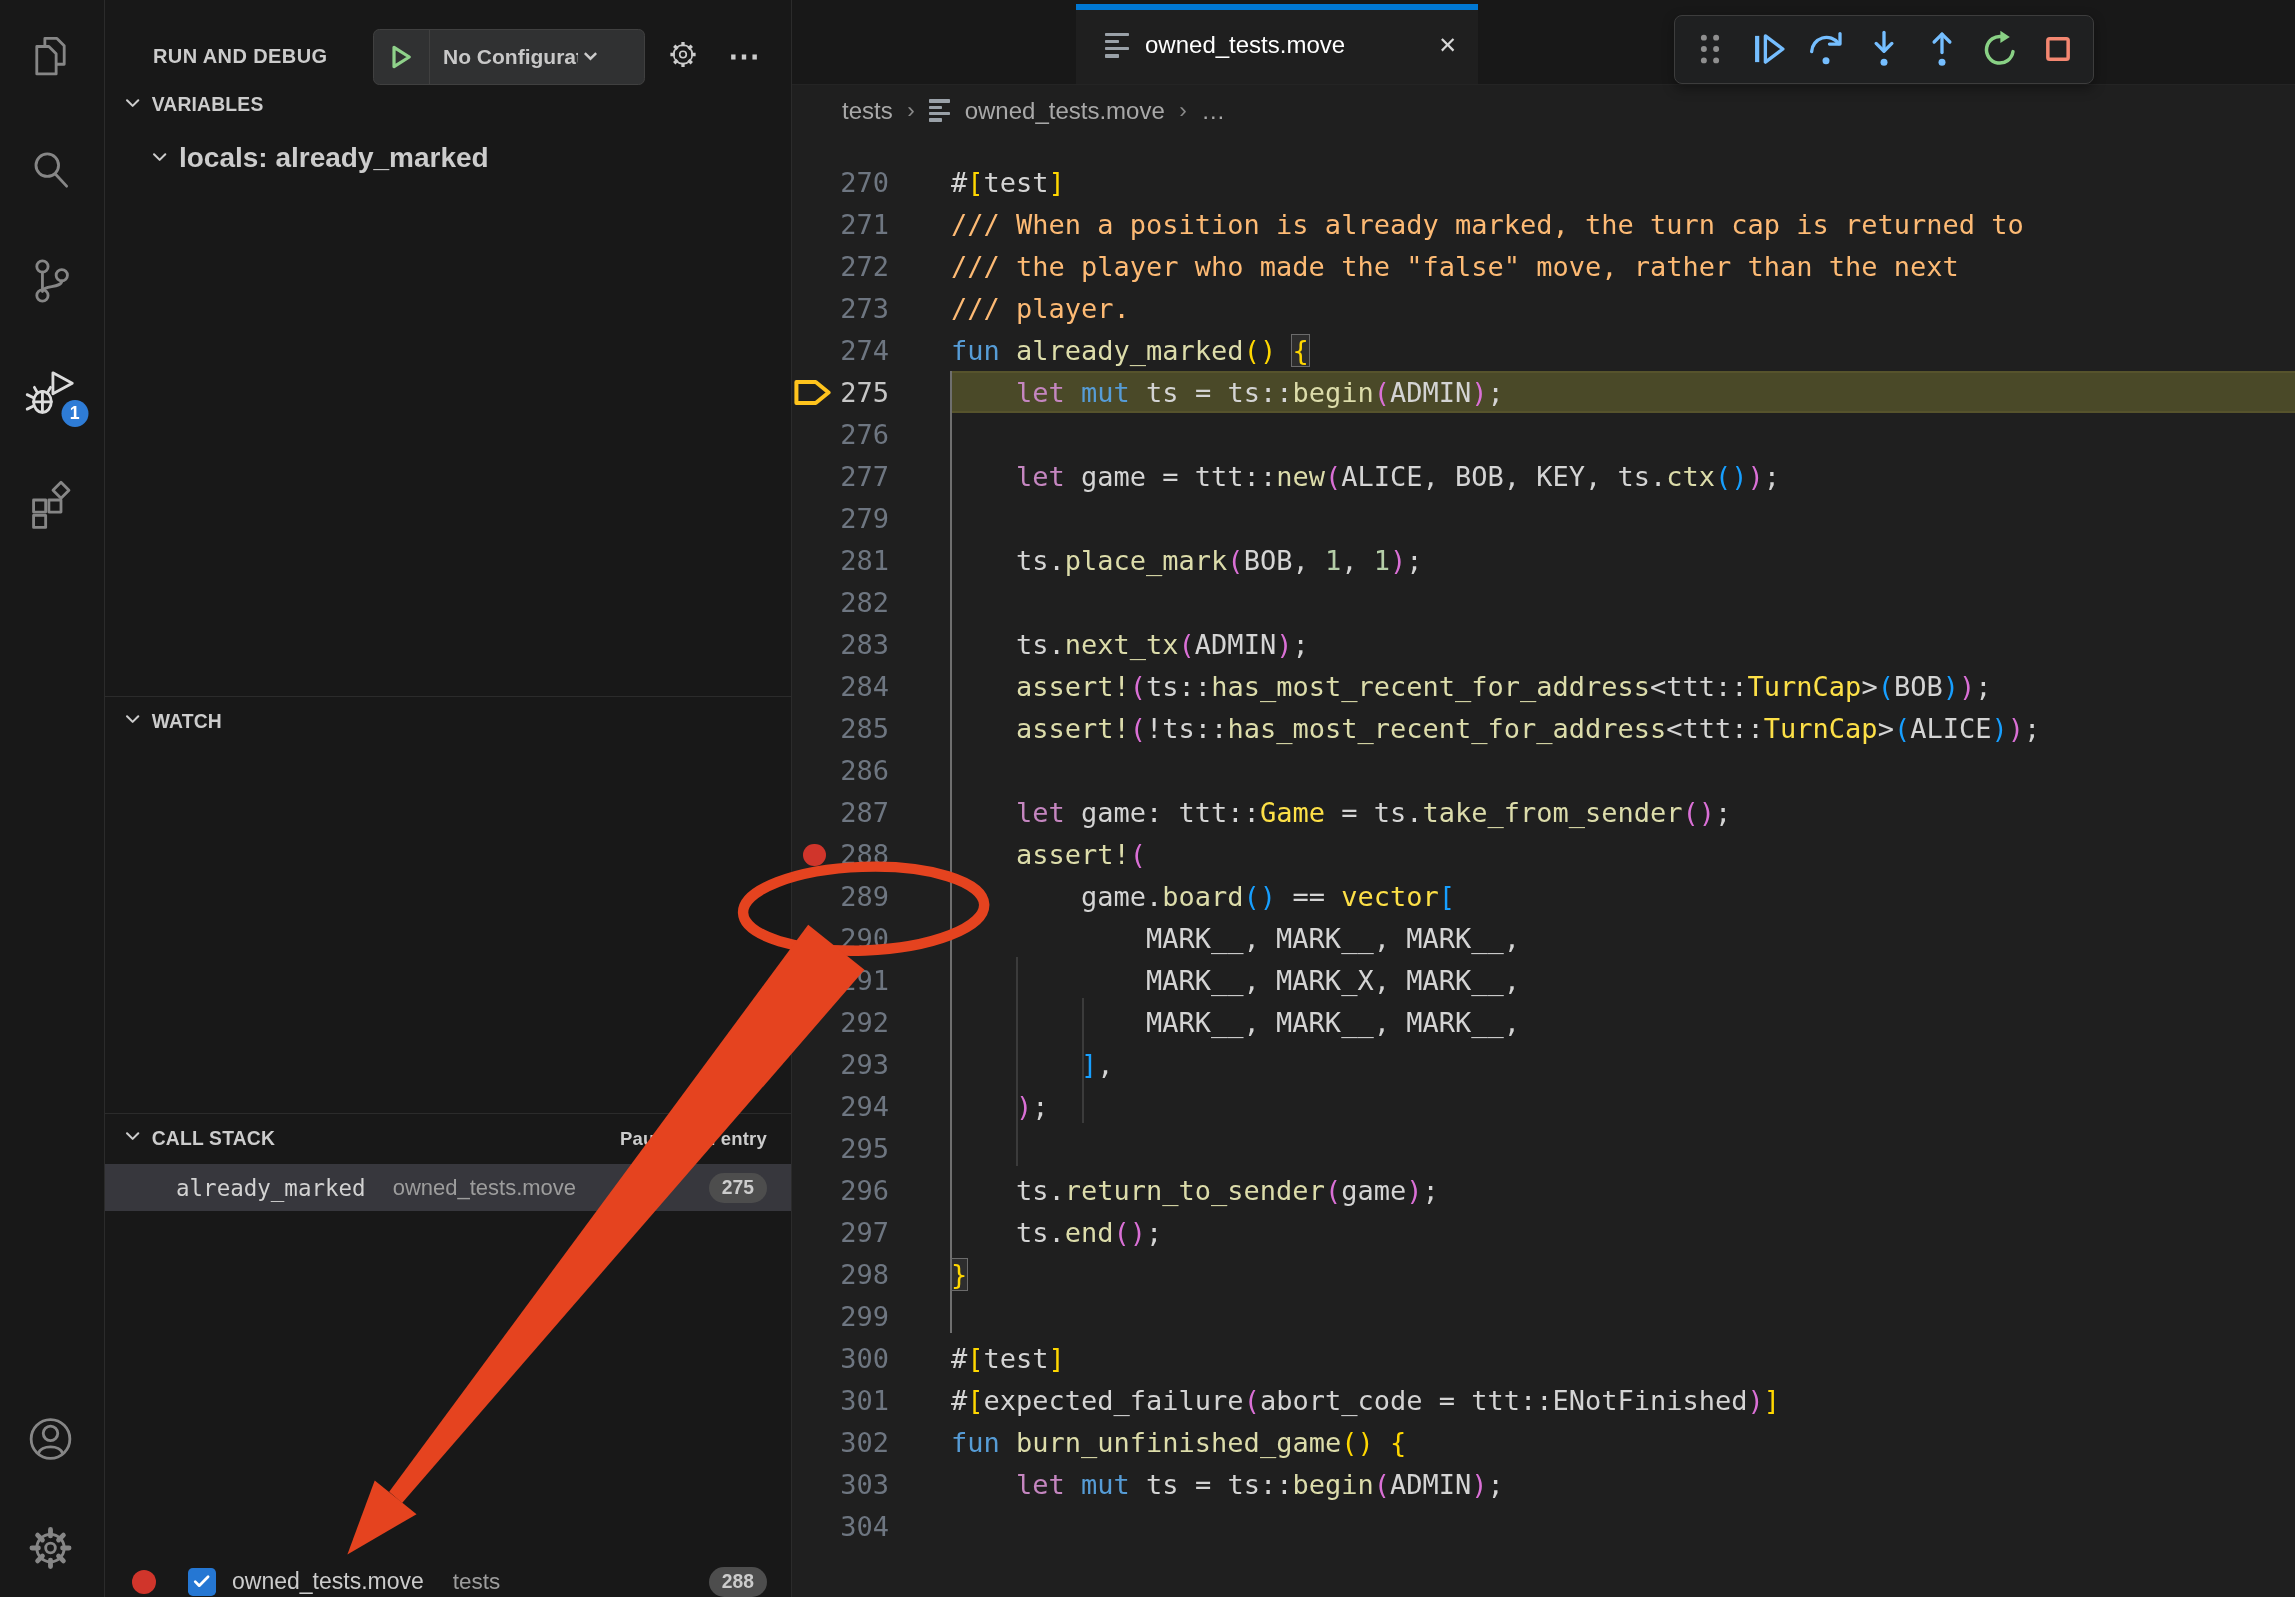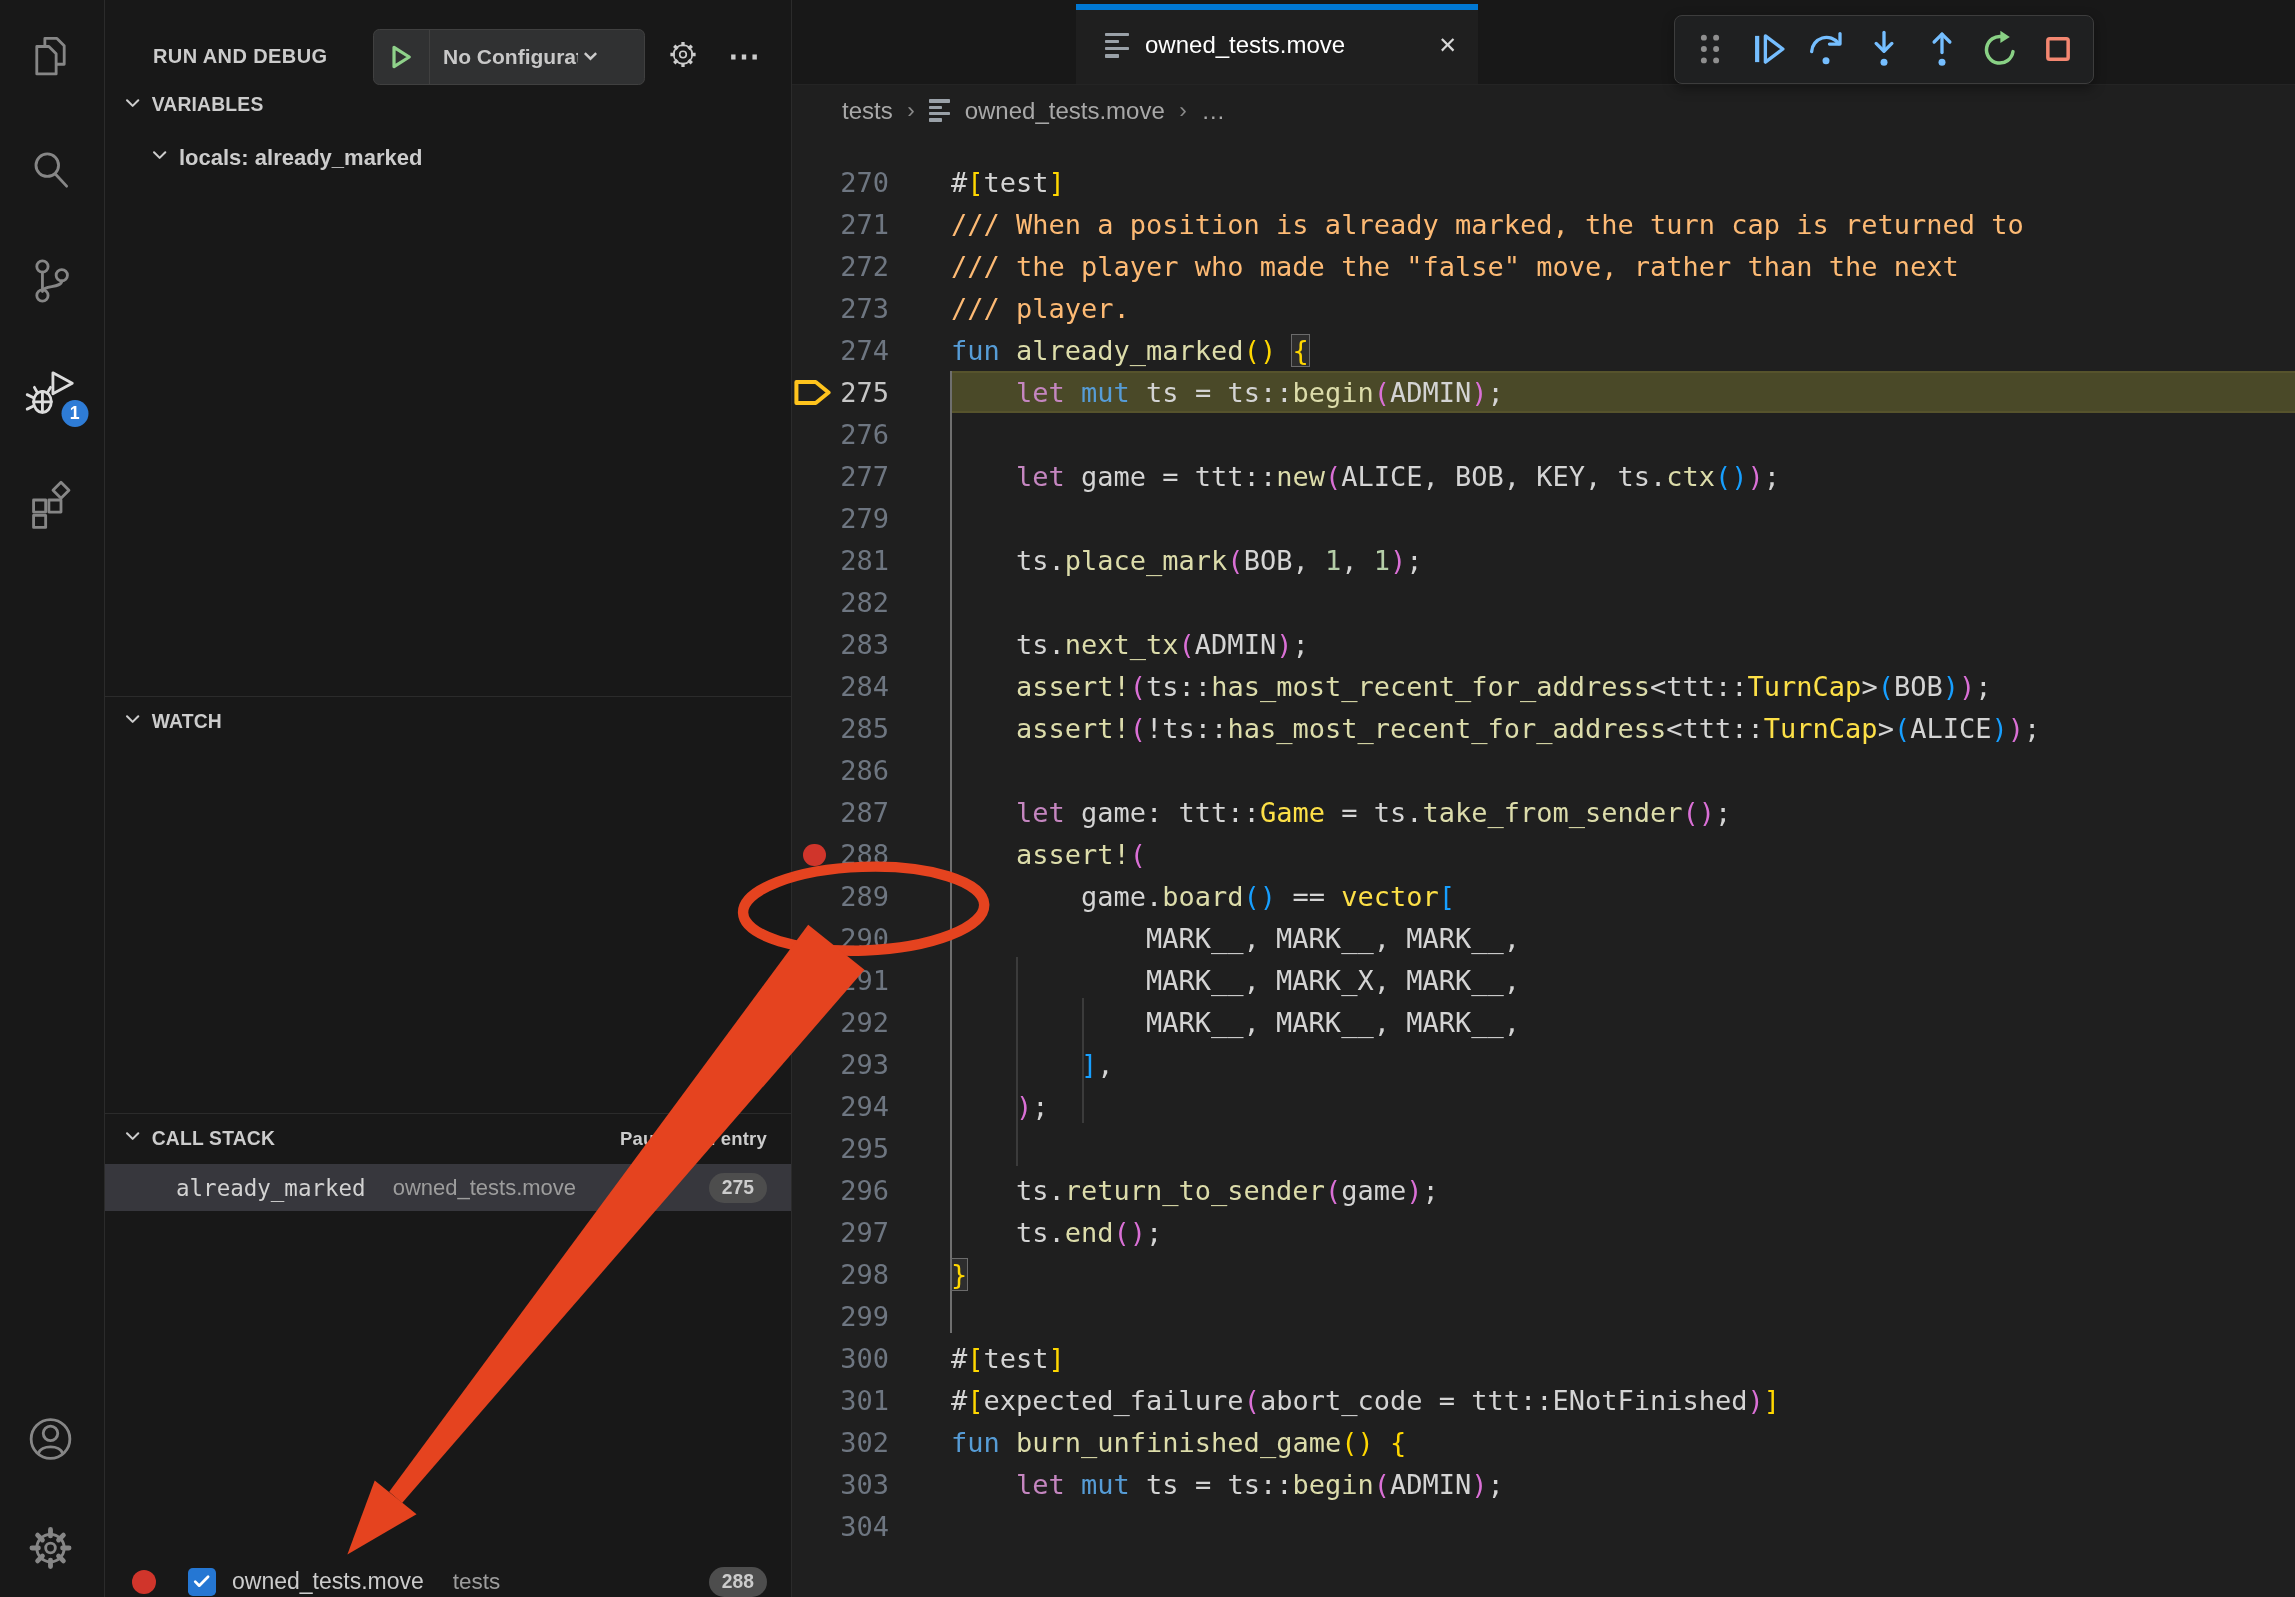--- a/index.html
+++ b/index.html
@@ -26,21 +26,21 @@
   #sidebar-header{position:absolute;top:16px;left:0;right:0;height:80px;font-weight:bold;}
   .sb-title{position:absolute;left:48px;top:50%;transform:translateY(-50%);font-size:20px;color:#cccccc;letter-spacing:0.4px;white-space:nowrap;}
   #config-picker{position:absolute;left:268px;top:13px;width:272px;height:56px;background:#303132;border:0.8px solid #404040;border-radius:6.4px;display:flex;align-items:center;}
   .play-seg{width:56px;height:100%;display:flex;align-items:center;justify-content:center;border-right:0.8px solid #404040;}
   .cfg-label{margin-left:13px;font-size:21px;color:#c8c8c8;max-width:135px;overflow:hidden;white-space:nowrap;}
   .cfg-chev{margin-left:1.6px;}
   .hdr-icon{position:absolute;top:50%;transform:translateY(-50%);}
   .hdr-icon svg{stroke:#cccccc;fill:none;stroke-width:3;}
   .sect-hdr{position:absolute;left:0;right:0;height:50px;display:flex;align-items:center;gap:9.7px;padding-left:17.7px;color:#cccccc;font-weight:700;font-size:19.3px;border-top:0.8px solid var(--border);letter-spacing:0.2px;}
   .chev svg{stroke:#cccccc;fill:none;stroke-width:2.6;stroke-linecap:round;stroke-linejoin:round;}
-  #locals-row{position:absolute;top:135px;left:0;right:0;height:45px;display:flex;align-items:center;gap:9.7px;padding-left:45px;font-weight:700;font-size:22px;color:#cccccc;}
+  #locals-row{position:absolute;top:135px;left:0;right:0;height:45px;display:flex;align-items:center;gap:9.7px;padding-left:45px;font-weight:700;font-size:28px;color:#cccccc;}
   .cs-status{margin-left:auto;margin-right:24px;font-size:18.5px;font-weight:700;color:#cccccc;}
   #frame-row{position:absolute;top:1164px;left:0;right:0;height:47px;background:var(--selection-bg);display:flex;align-items:center;padding-left:71px;}
   .frame-name{font-family:"DejaVu Sans Mono",monospace;font-size:22.5px;color:#d2d2d2;}
   .frame-file{margin-left:27px;font-size:22px;color:#9d9d9d;}
   .badge{margin-left:auto;margin-right:24px;background:var(--badge-bg);color:#cccccc;border-radius:17.7px;font-size:19.3px;padding:4px 13px;font-weight:600;}
   #bp-row{position:absolute;top:1560px;left:0;right:0;height:43px;display:flex;align-items:center;padding-left:27px;}
   .bp-dot-sb{width:24px;height:24px;border-radius:50%;background:var(--breakpoint-red);flex:none;}
   .bp-check{width:28px;height:28px;border-radius:4.8px;background:#2577d3;margin-left:32px;display:flex;align-items:center;justify-content:center;flex:none;}
   .bp-file{margin-left:16px;font-size:23px;color:#cccccc;}
   .bp-dir{margin-left:29px;font-size:22.5px;color:#9d9d9d;}

